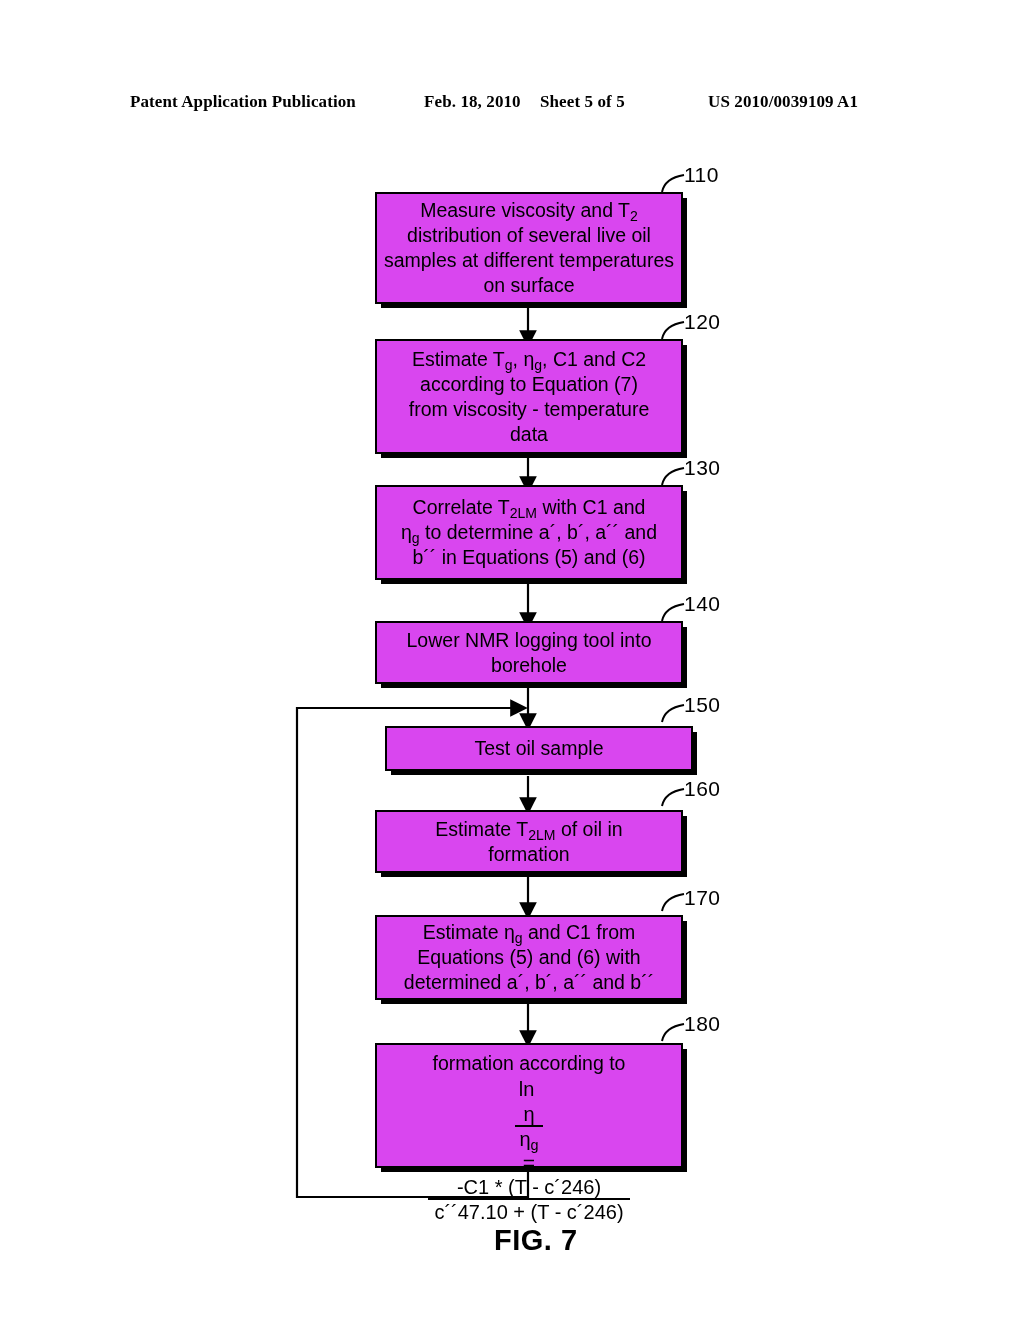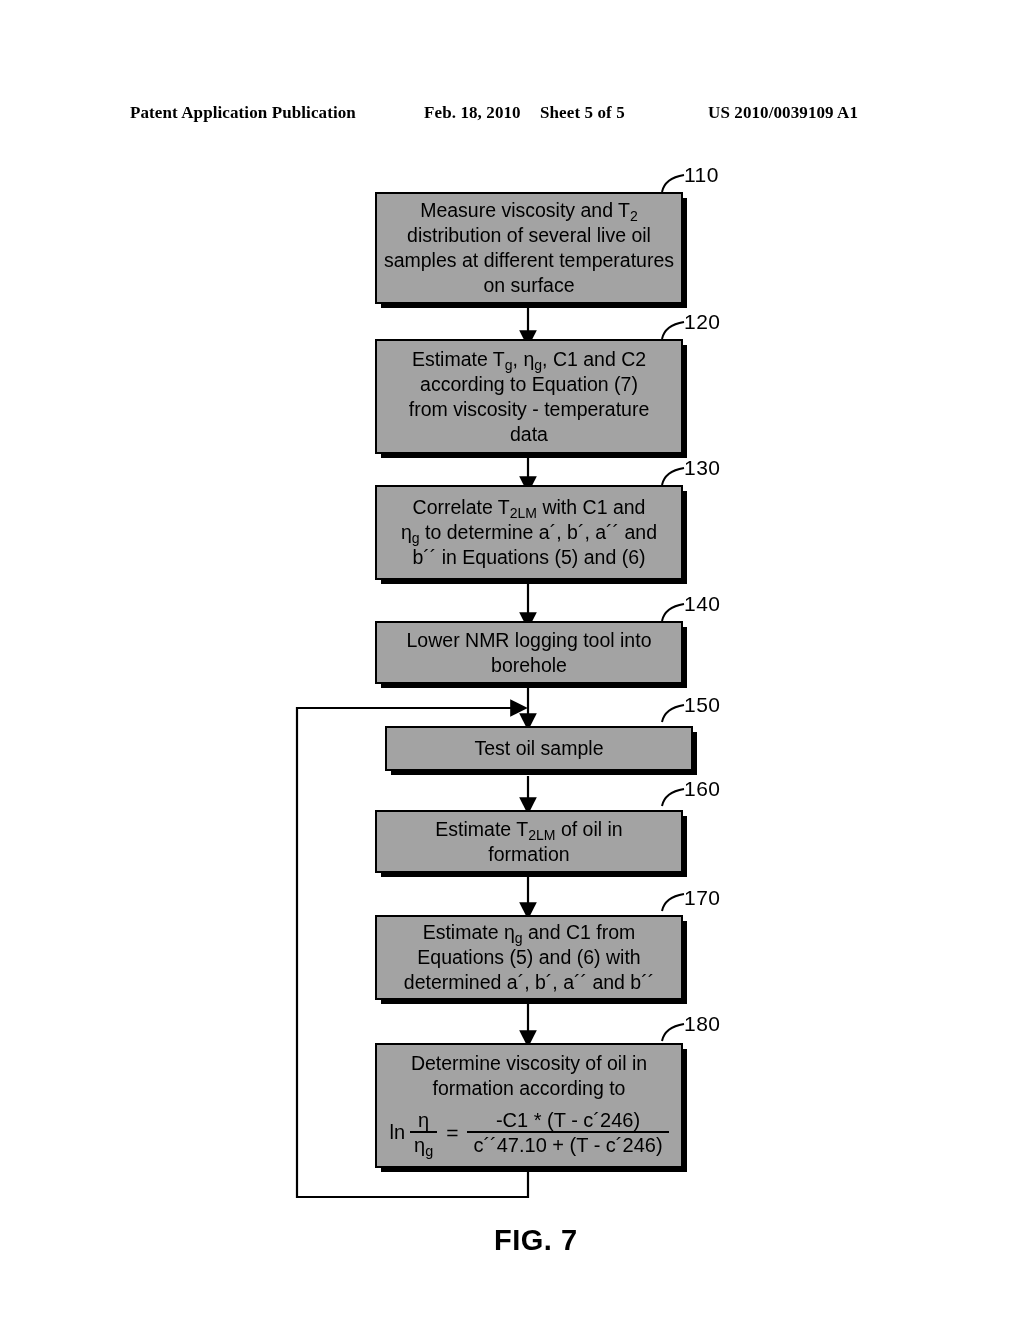--- a/index.html
+++ b/index.html
@@ -12,21 +12,21 @@
     height: 1320px;
     position: relative;
     font-family: "Liberation Sans", sans-serif;
     color: #000000;
     overflow: hidden;
   }
 
   
   .pub-header {
     position: absolute;
-    top: 103px;
+    top: 92px;
     left: 0;
     width: 924px;
     height: 26px;
     font-family: "Liberation Serif", serif;
     font-weight: bold;
     font-size: 17px;
     letter-spacing: 0.1px;
     text-align: right;
   }
   .pub-header .h-left {
@@ -61,21 +61,21 @@
     left: 0;
     top: 0;
     width: 1024px;
     height: 1320px;
   }
 
   
   .fbox {
     position: absolute;
     box-sizing: border-box;
-    background: #a3a3a3;
+    background: #d946ef;
     border: 2px solid #000000;
     box-shadow: 5px 5px 0 -1px #000000;
     display: flex;
     align-items: center;
     justify-content: flex-start;
     text-align: center;
     font-family: "Liberation Sans", sans-serif;
     font-size: 19.5px;
     line-height: 25px;
     padding: 2px 6px;
@@ -108,22 +108,23 @@
     width: 1024px;
     height: 1320px;
     pointer-events: none;
   }
 
   
   .eq-row {
     display: flex;
     align-items: center;
     justify-content: center;
-    margin-top: 9px;
+    margin-top: 1px;
     font-size: 20px;
+    flex-direction: column;
   }
   .eq-ln {
     font-size: 20px;
     padding-right: 5px;
     padding-bottom: 2px;
   }
   .frac {
     display: inline-flex;
     flex-direction: column;
     align-items: center;
@@ -273,21 +274,20 @@
         <span>Estimate η</span><sub>g</sub><span> and C1 from</span>
       </div>
       <div>Equations (5) and (6) with</div>
       <div>determined a´, b´, a´´ and  b´´</div>
     </div>
   </div>
   <div class="refnum" style="left:684px; top:886px;">170</div>
 
   <div class="fbox" style="left:375px; top:1043px; width:308px; height:125px; align-items:flex-start; padding-top:6px;">
     <div class="txt">
-      <div>Determine viscosity of oil in</div>
       <div>formation according to</div>
 
       <div class="eq-row">
         <span class="eq-ln">ln</span>
         <span class="frac small">
           <span class="num">η</span>
           <span class="den"><span>η</span><sub>g</sub></span>
         </span>
         <span class="eq-eq">=</span>
         <span class="frac big">

